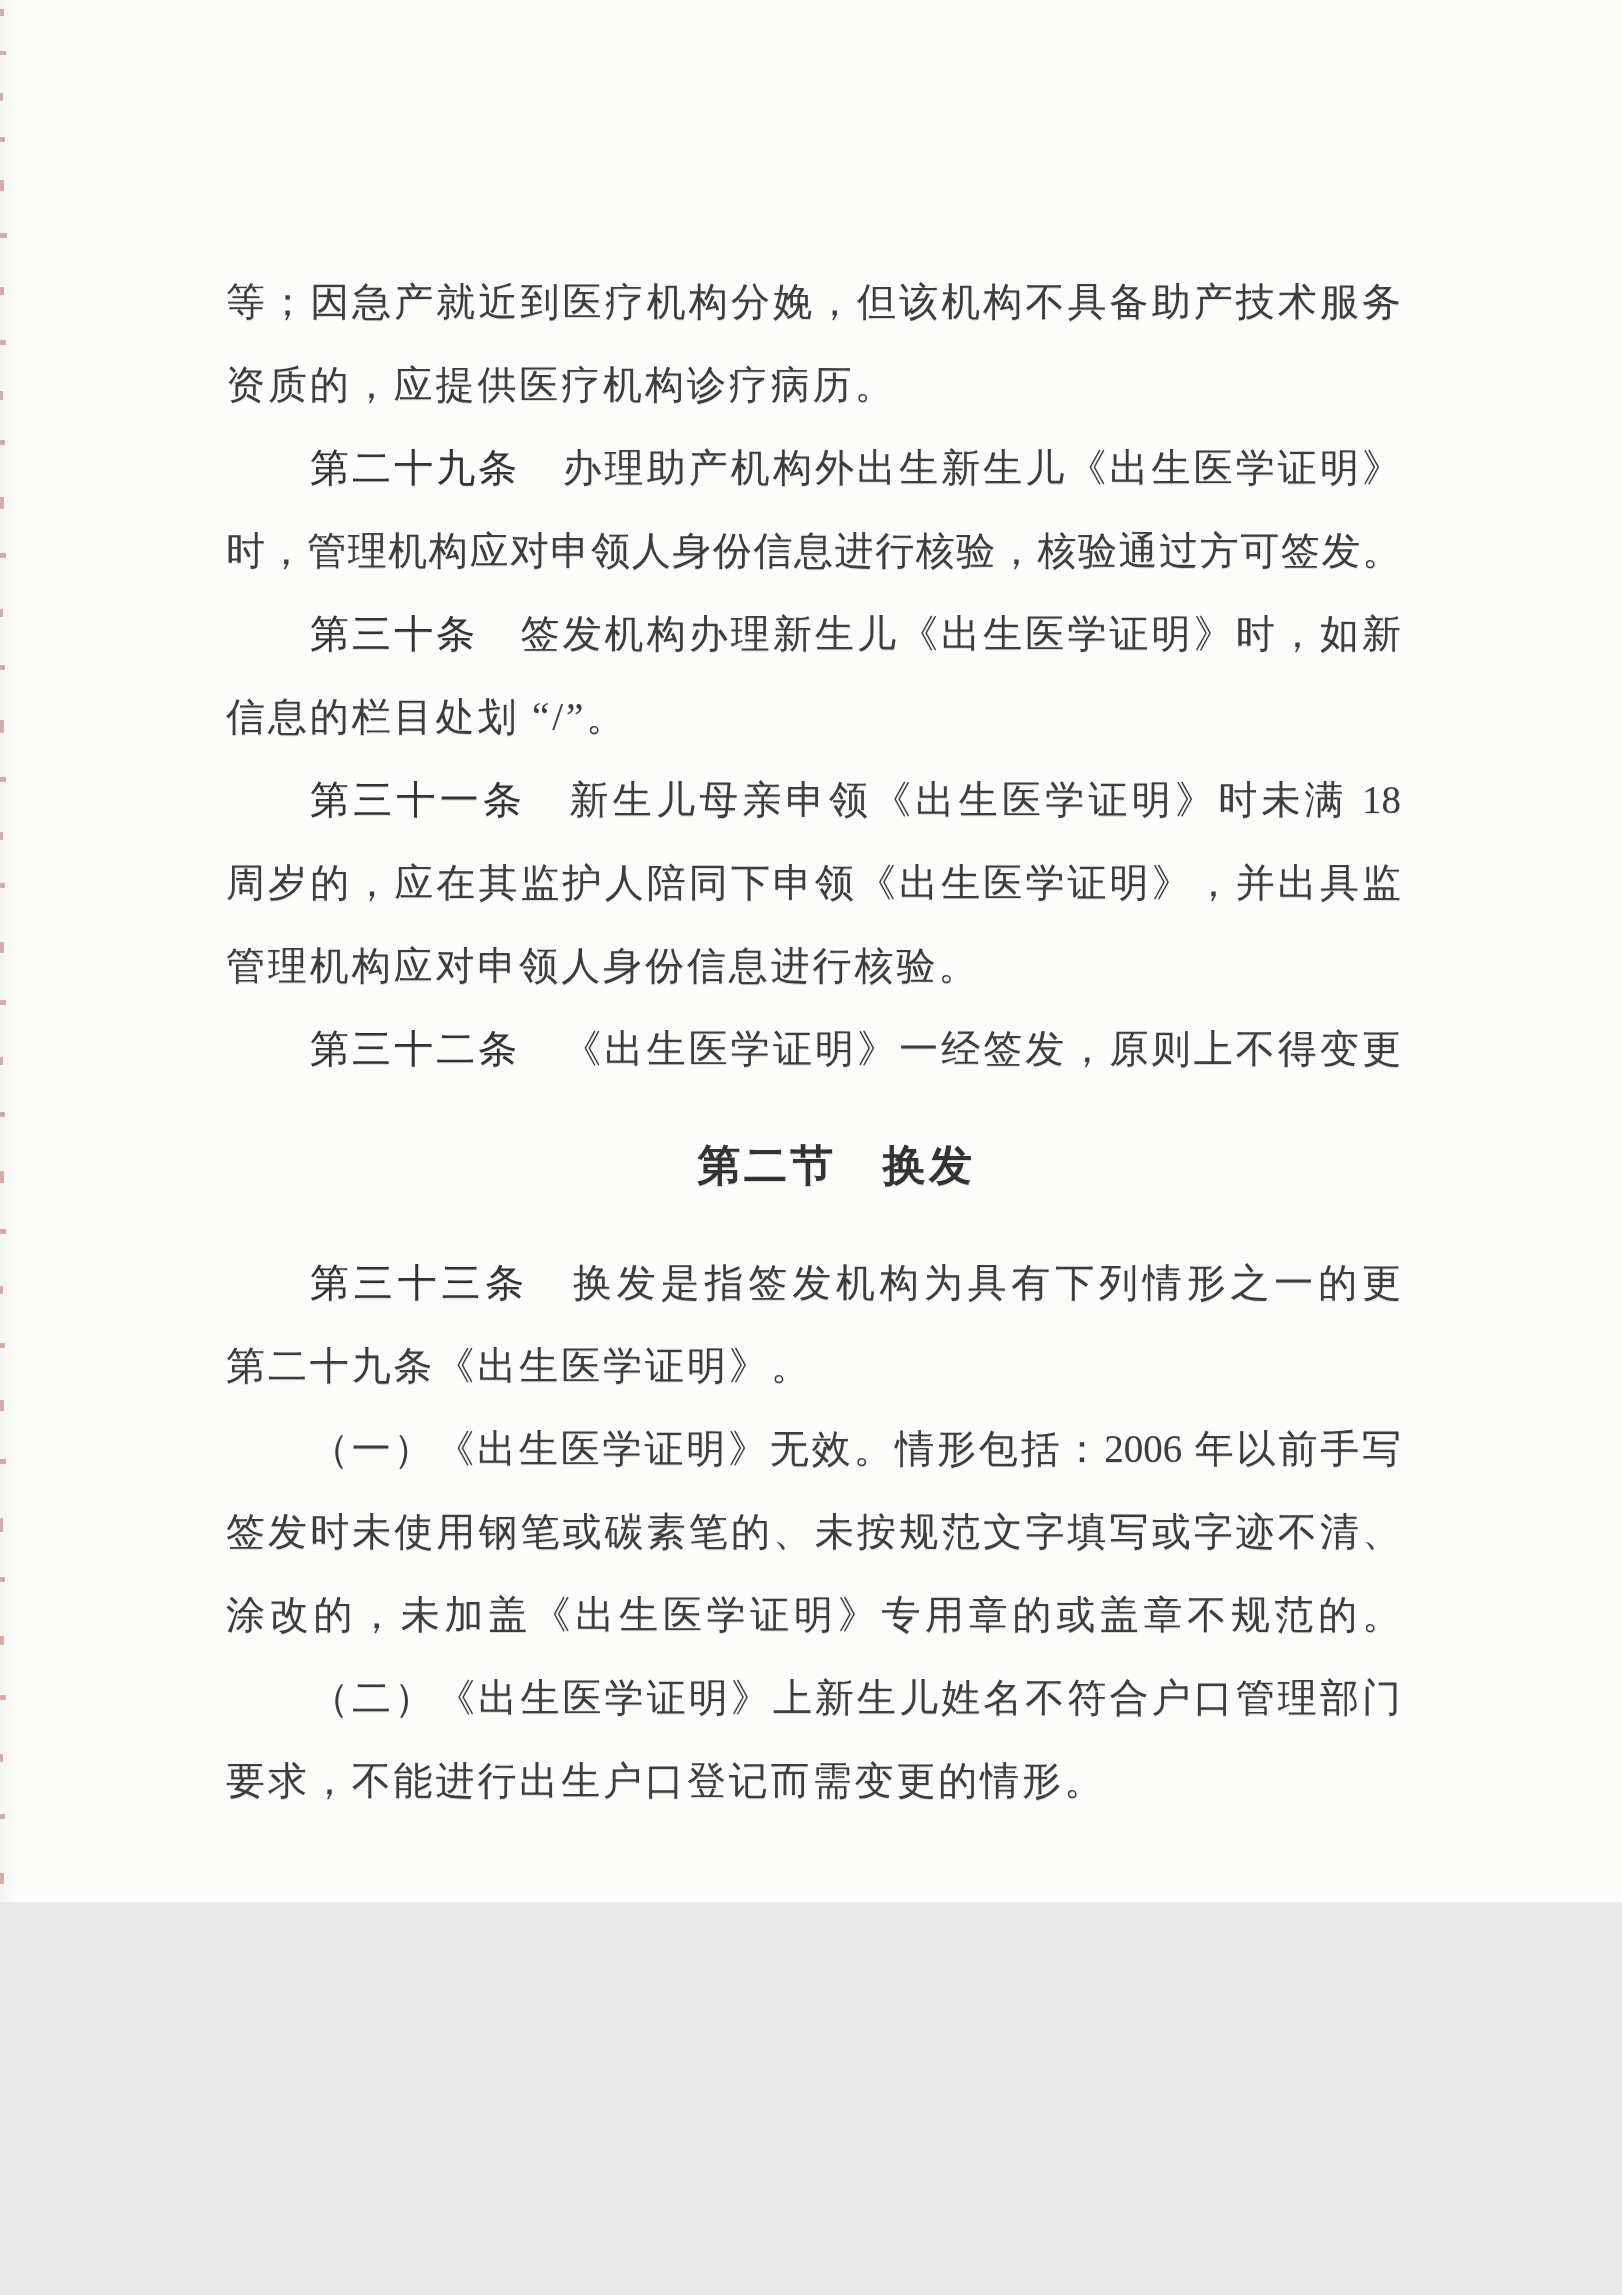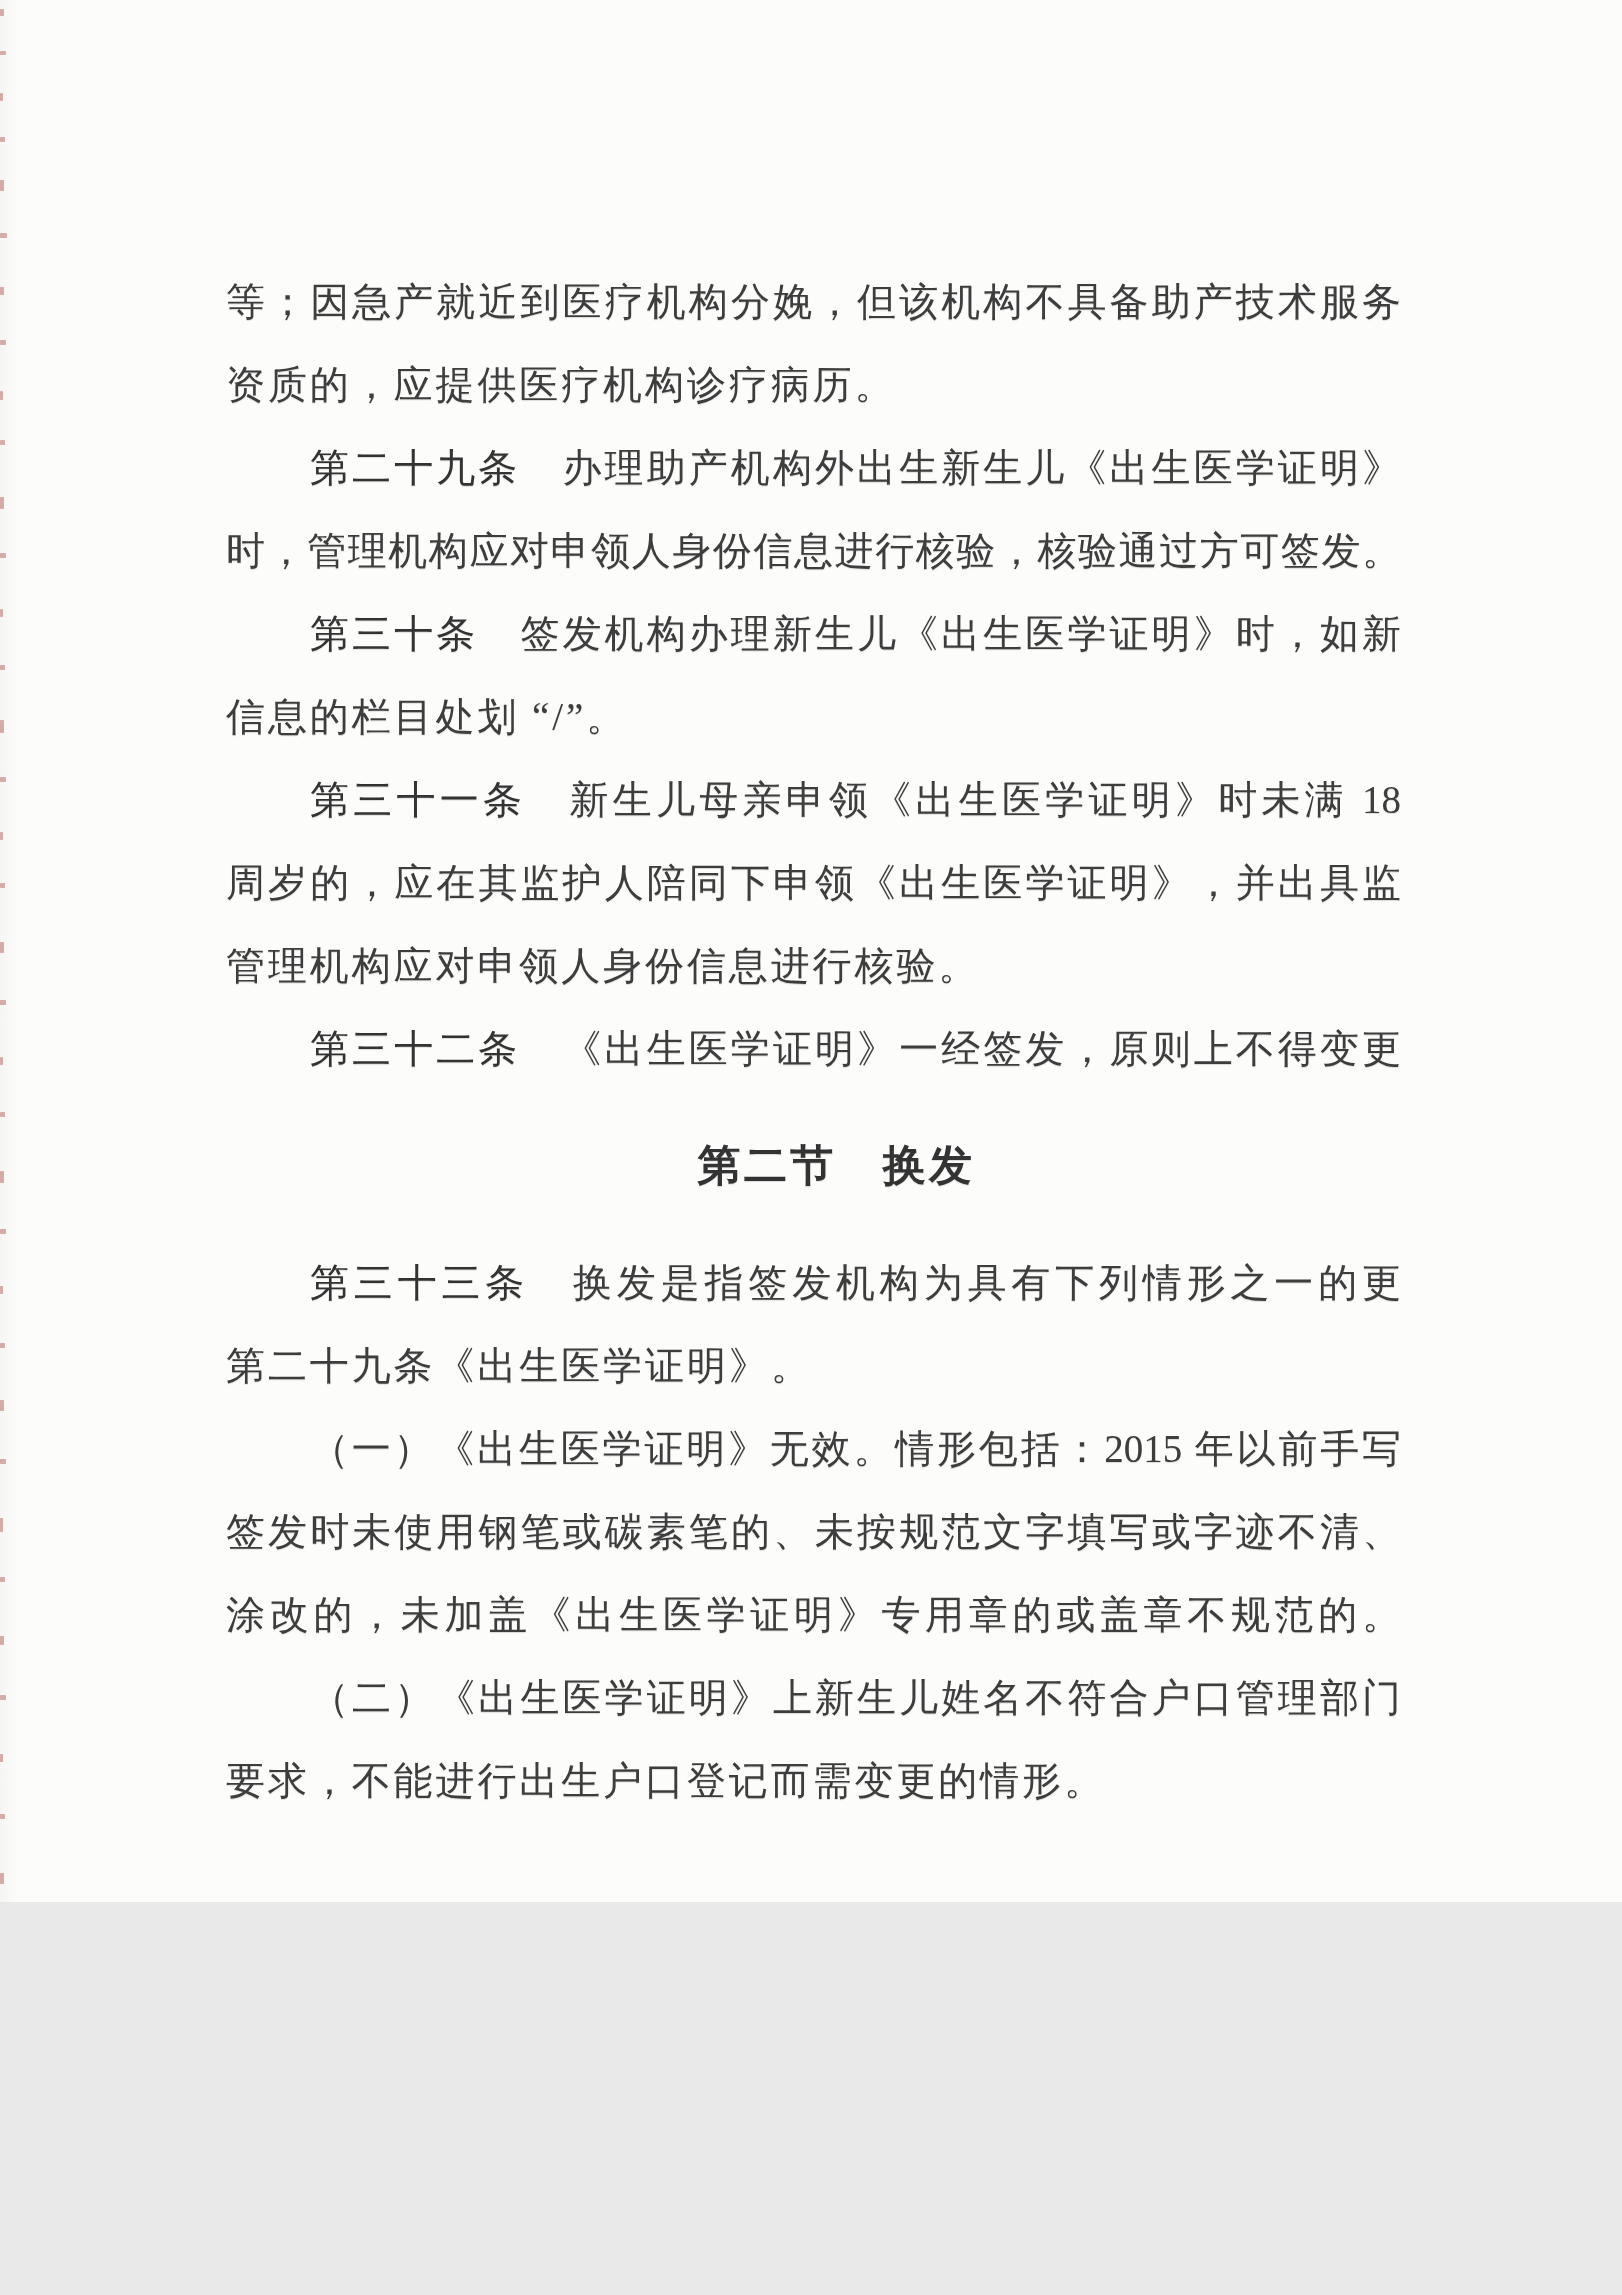--- a/index.html
+++ b/index.html
@@ -149,21 +149,21 @@
       <div class="line justify"><span class="art-num"></span><span class="line-text">时，管理机构应对申领人身份信息进行核验，核验通过方可签发。</span></div>
       <div class="line justify indent"><span class="art-num">第三十条</span><span class="line-text">　签发机构办理新生儿《出生医学证明》时，如新</span></div>
       <div class="line left"><span class="art-num"></span><span class="line-text">信息的栏目处划 “/”。</span></div>
       <div class="line justify indent"><span class="art-num">第三十一条</span><span class="line-text">　新生儿母亲申领《出生医学证明》时未满 18</span></div>
       <div class="line justify"><span class="art-num"></span><span class="line-text">周岁的，应在其监护人陪同下申领《出生医学证明》，并出具监</span></div>
       <div class="line left"><span class="art-num"></span><span class="line-text">管理机构应对申领人身份信息进行核验。</span></div>
       <div class="line justify indent"><span class="art-num">第三十二条</span><span class="line-text">　《出生医学证明》一经签发，原则上不得变更</span></div>
       <div class="line center heading"><span class="art-num"></span><span class="line-text">第二节　换发</span></div>
       <div class="line justify indent"><span class="art-num">第三十三条</span><span class="line-text">　换发是指签发机构为具有下列情形之一的更</span></div>
       <div class="line left"><span class="art-num"></span><span class="line-text">第二十九条《出生医学证明》。</span></div>
-      <div class="line justify indent"><span class="art-num"></span><span class="line-text">（一）《出生医学证明》无效。情形包括：2015 年以前手写</span></div>
+      <div class="line justify indent"><span class="art-num"></span><span class="line-text">（一）《出生医学证明》无效。情形包括：2006 年以前手写</span></div>
       <div class="line justify"><span class="art-num"></span><span class="line-text">签发时未使用钢笔或碳素笔的、未按规范文字填写或字迹不清、</span></div>
       <div class="line justify"><span class="art-num"></span><span class="line-text">涂改的，未加盖《出生医学证明》专用章的或盖章不规范的。</span></div>
       <div class="line justify indent"><span class="art-num"></span><span class="line-text">（二）《出生医学证明》上新生儿姓名不符合户口管理部门</span></div>
       <div class="line left"><span class="art-num"></span><span class="line-text">要求，不能进行出生户口登记而需变更的情形。</span></div>
     </div>
 
   <div class="page-footer">— 14 —</div>
 
 </div>
 

